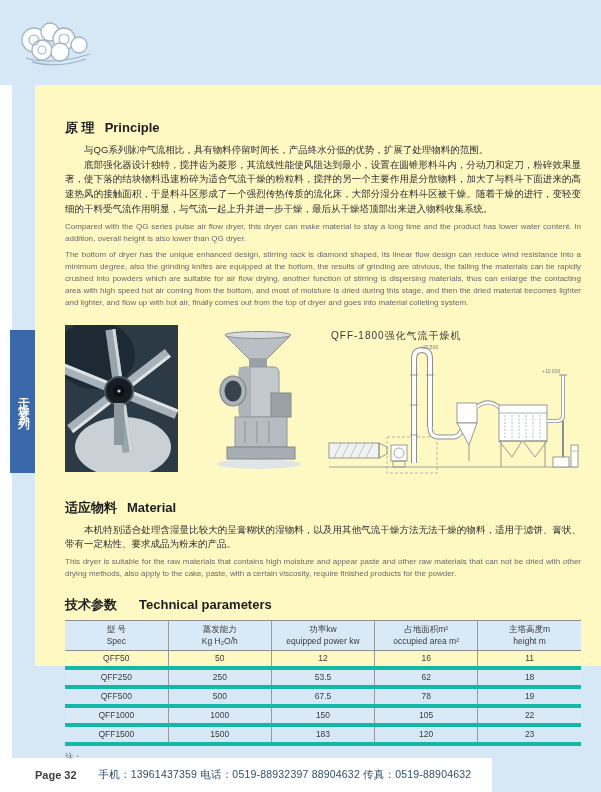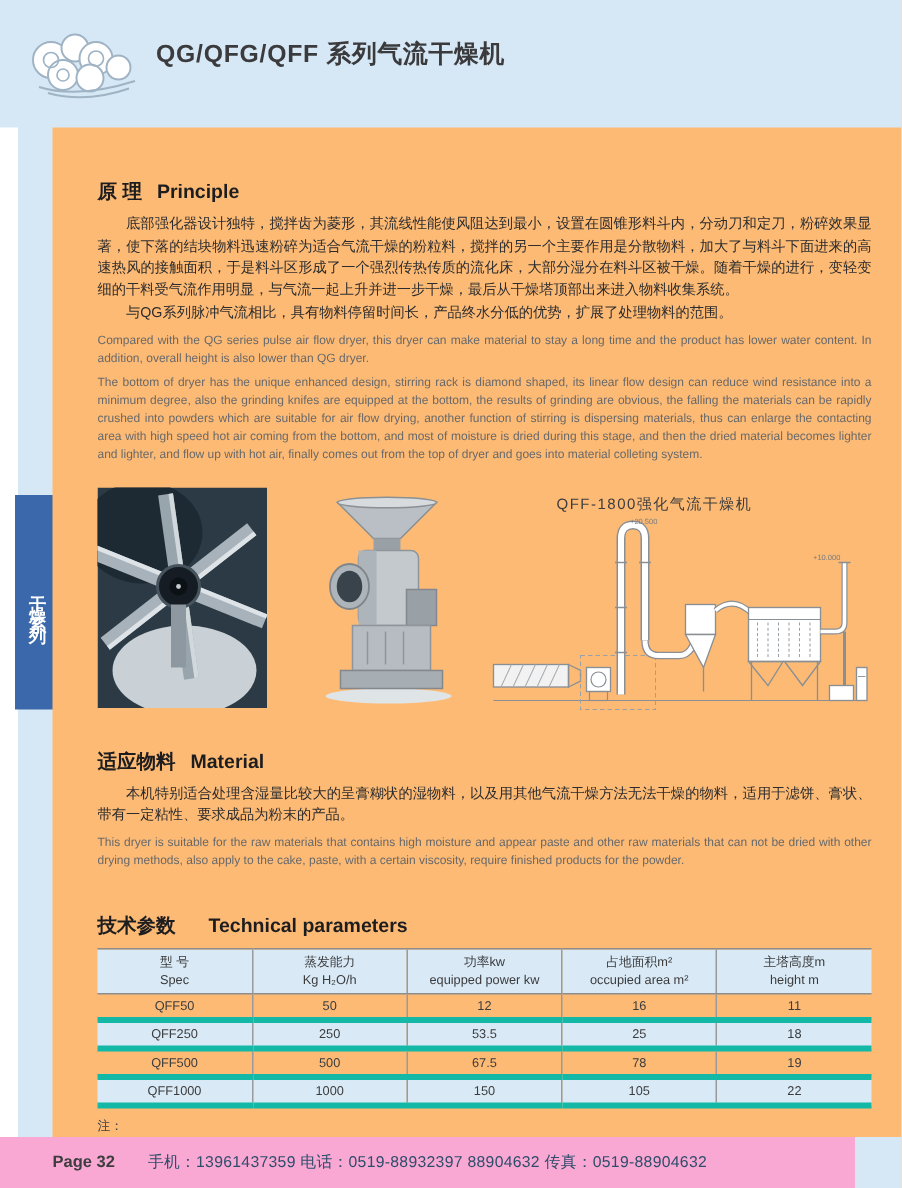--- a/index.html
+++ b/index.html
@@ -9,58 +9,58 @@
 
   
   .header-band { position:absolute; left:0; top:0; width:601px; height:85px; background:#d6e8f5; }
   .cloud-logo { position:absolute; left:12px; top:18px; }
   .header-titles { position:absolute; left:104px; top:25px; }
   .title-zh { font-size:16.5px; font-weight:bold; color:#3b3b3d; letter-spacing:.5px; }
   .title-en { font-size:9px; color:#4c4c4e; margin-top:4px; letter-spacing:.2px; }
 
   
   .left-strip { position:absolute; left:0; top:85px; width:12px; height:680px; background:#ffffff; }
-  .content { position:absolute; left:35px; top:85px; width:566px; height:673px; background:#fdba74; padding:34px 20px 0 30px; }
+  .content { position:absolute; left:35px; top:85px; width:566px; height:581px; background:#fef9c3; padding:34px 20px 0 30px; }
   .side-tab { position:absolute; left:10px; top:330px; width:27px; height:143px; background:#3a68aa;
               display:flex; align-items:center; justify-content:center; }
   .side-tab span { writing-mode:vertical-rl; color:#fff; font-size:11.5px; letter-spacing:7px; font-weight:bold; }
 
   
   .sec-heading { font-size:13px; font-weight:bold; color:#1d1d1f; margin-bottom:6px; }
   .sec-heading .en { margin-left:10px; }
   .zh-text { font-size:9.5px; color:#2c2c2e; line-height:1.55; text-align:justify; text-indent:2em; }
   .en-text { font-size:8px; color:#68696b; line-height:1.5; text-align:justify; margin-top:4px; }
 
   
   .media-row { position:relative; height:168px; margin-top:12px; }
   .photo1 { position:absolute; left:0; top:4px; }
   .photo2 { position:absolute; left:142px; top:8px; }
-  .diagram-label { position:absolute; left:266px; top:8px; font-size:10px; color:#3c3c3e; letter-spacing:1px;margin-left:40px; }
+  .diagram-label { position:absolute; left:266px; top:8px; font-size:10px; color:#3c3c3e; letter-spacing:1px; }
   .diagram { position:absolute; left:262px; top:24px; }
 
   
   .tech-table { width:100%; border-collapse:collapse; margin-top:4px; table-layout:fixed; }
   .tech-table th, .tech-table td { text-align:center; font-weight:normal; }
   .tech-table thead th { background:#d9eaf6; font-size:8.5px; color:#3a3a3c; padding:3px 2px; border-top:1px solid #8d8d8d; border-bottom:1px solid #8d8d8d; }
   .tech-table thead th div { line-height:1.35; }
   .tech-table td { font-size:8.5px; color:#3c3c3e; padding:2.5px 2px; border-bottom:4px solid #14b8a6; }
   .tech-table th + th, .tech-table td + td { border-left:1px solid #9a9a9a; }
   .tech-table tbody tr:nth-child(even) td { background:#d9eaf6; }
 
   
   .notes { margin-top:5px; }
   .note-zh { font-size:8.5px; color:#3f3f41; line-height:1.55; }
 
   
-  .footer-band { position:absolute; left:0; top:758px; width:570px; height:34px; background:#f9a8d4;
+  .footer-band { position:absolute; left:0; top:758px; width:492px; height:34px; background:#ffffff;
                  display:flex; align-items:center; }
   .page-num { margin-left:35px; font-size:11px; font-weight:bold; color:#3d3d3f; }
   .contact { margin-left:22px; font-size:10.5px; font-weight:normal; color:#2e4d6b; letter-spacing:.2px; }
 
-  .mt16 { margin-top:28px; }
+  .mt16 { margin-top:16px; }
   .mt10 { margin-top:10px; }
 </style>
 </head>
 <body>
 
 <div class="page">
 
   <div class="header-band">
     <svg class="cloud-logo" width="92" height="52" viewBox="0 0 92 52">
       <g fill="#ffffff" stroke="#9fb3c4" stroke-width="1.3">
@@ -73,37 +73,36 @@
         <path d="M14 40 Q40 48 78 36" fill="none"></path>
         <path d="M20 44 Q45 51 74 41" fill="none"></path>
       </g>
       <g fill="none" stroke="#9fb3c4" stroke-width="1.1">
         <circle cx="22" cy="22" r="5"></circle>
         <circle cx="52" cy="21" r="5"></circle>
         <circle cx="30" cy="32" r="4"></circle>
       </g>
     </svg>
     <div class="header-titles">
-      <div class="title-zh">QG/QFG/QFF 系列气流干燥机</div>
     </div>
   </div>
 
   <div class="left-strip"></div>
 
   <div class="side-tab">
     <span>干燥系列</span>
   </div>
 
   <div class="content">
 
     <div class="sec-heading">
       <span>原 理</span><span class="en">Principle</span>
     </div>
+    <div class="zh-text">与QG系列脉冲气流相比，具有物料停留时间长，产品终水分低的优势，扩展了处理物料的范围。</div>
     <div class="zh-text">底部强化器设计独特，搅拌齿为菱形，其流线性能使风阻达到最小，设置在圆锥形料斗内，分动刀和定刀，粉碎效果显著，使下落的结块物料迅速粉碎为适合气流干燥的粉粒料，搅拌的另一个主要作用是分散物料，加大了与料斗下面进来的高速热风的接触面积，于是料斗区形成了一个强烈传热传质的流化床，大部分湿分在料斗区被干燥。随着干燥的进行，变轻变细的干料受气流作用明显，与气流一起上升并进一步干燥，最后从干燥塔顶部出来进入物料收集系统。</div>
-    <div class="zh-text">与QG系列脉冲气流相比，具有物料停留时间长，产品终水分低的优势，扩展了处理物料的范围。</div>
     <div class="en-text">Compared with the QG series pulse air flow dryer, this dryer can make material to stay a long time and the product has lower water content. In addition, overall height is also lower than QG dryer.</div>
     <div class="en-text">The bottom of dryer has the unique enhanced design, stirring rack is diamond shaped, its linear flow design can reduce wind resistance into a minimum degree, also the grinding knifes are equipped at the bottom, the results of grinding are obvious, the falling the materials can be rapidly crushed into powders which are suitable for air flow drying, another function of stirring is dispersing materials, thus can enlarge the contacting area with high speed hot air coming from the bottom, and most of moisture is dried during this stage, and then the dried material becomes lighter and lighter, and flow up with hot air, finally comes out from the top of dryer and goes into material colleting system.</div>
 
     <div class="media-row">
       <svg class="photo1" width="113" height="147" viewBox="0 0 113 147">
         <rect width="113" height="147" fill="#2b3a45"></rect>
         <ellipse cx="58" cy="122" rx="48" ry="30" fill="#c9d1d6"></ellipse>
         <ellipse cx="30" cy="30" rx="40" ry="34" fill="#1d2a33"></ellipse>
         <g transform="translate(54,66)">
           <g transform="rotate(22)">
@@ -251,37 +250,44 @@
             <td>QFF50</td>
             <td>50</td>
             <td>12</td>
             <td>16</td>
             <td>11</td>
           </tr>
         <tr>
             <td>QFF250</td>
             <td>250</td>
             <td>53.5</td>
-            <td>25</td>
+            <td>62</td>
             <td>18</td>
           </tr>
         <tr>
             <td>QFF500</td>
             <td>500</td>
             <td>67.5</td>
             <td>78</td>
             <td>19</td>
           </tr>
         <tr>
             <td>QFF1000</td>
             <td>1000</td>
             <td>150</td>
             <td>105</td>
             <td>22</td>
           </tr>
+        <tr>
+            <td>QFF1500</td>
+            <td>1500</td>
+            <td>183</td>
+            <td>120</td>
+            <td>23</td>
+          </tr>
       </tbody>
     </table>
 
     <div class="notes">
       <div class="note-zh">注：</div>
       <div class="note-zh">1、水分蒸发量是以进风温度为180℃、出风温度为80℃时每小时蒸发的水分。</div>
 
     </div>
   </div>
 

